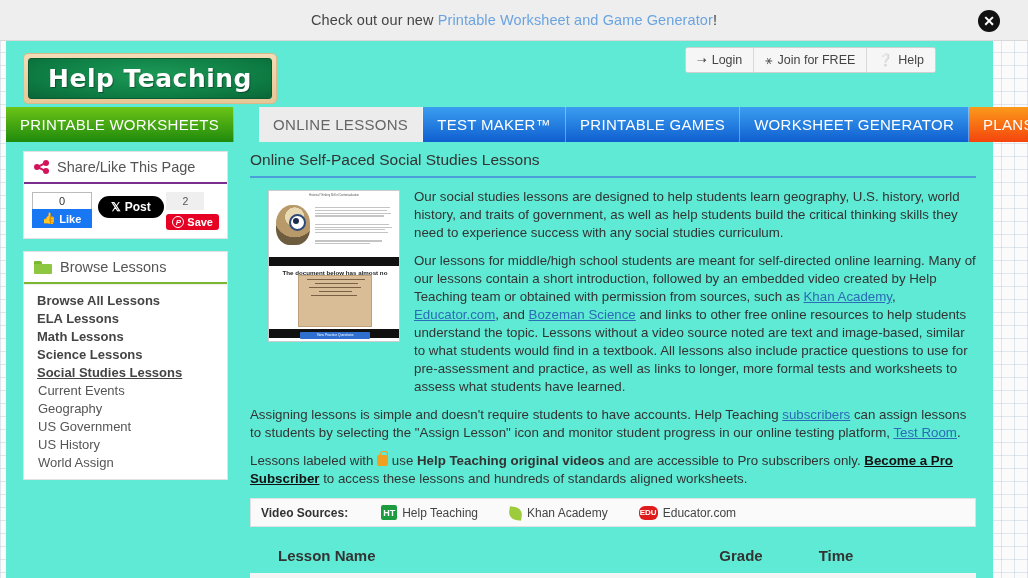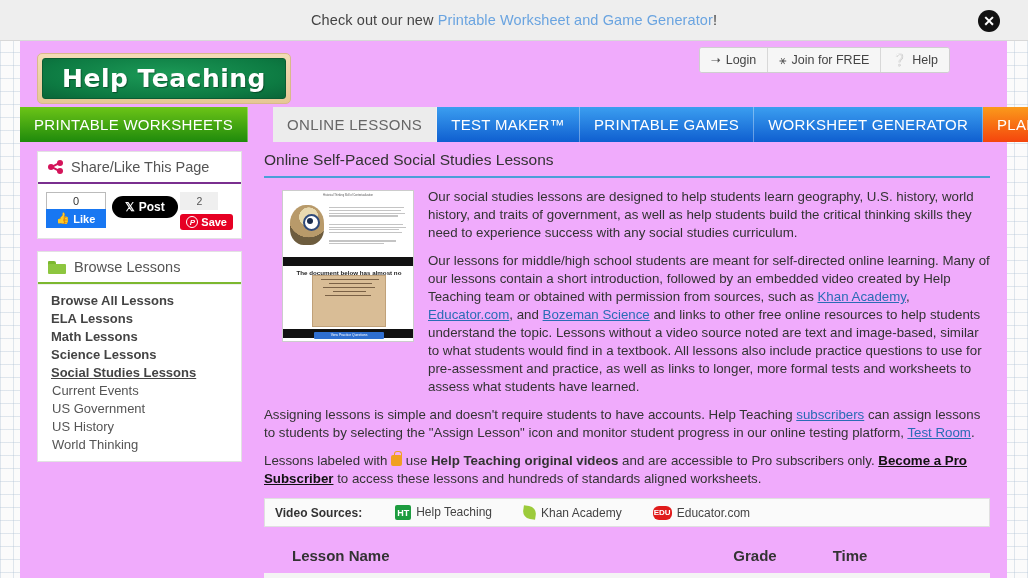--- a/index.html
+++ b/index.html
@@ -25,22 +25,22 @@
   #promo-text a{ color:#6aa4e0; text-decoration:none; }
   #promo-close{
     position:absolute; right:28px; top:10px; width:22px; height:22px;
     border-radius:50%; background:#111; color:#fff; cursor:pointer;
     display:flex; align-items:center; justify-content:center;
     font-size:14px; font-weight:bold; line-height:1;
   }
 
   
   #page{
-    position:absolute; left:20px; top:41px; width:987px; height:537px;
-    background:#f0abfc;
+    position:absolute; left:6px; top:41px; width:987px; height:537px;
+    background:#5eead4;
   }
 
   
   #logo{
     position:absolute; left:17px; top:12px; width:254px; height:51px;
     background:linear-gradient(#f3dcb6,#e6c795);
     border:1px solid #d9b98a; border-radius:5px; padding:4px;
   }
   #logo-inner{
     width:100%; height:100%; border-radius:3px;
@@ -202,21 +202,21 @@
     content:""; position:absolute; left:2.5px; top:-4px; width:6px; height:6px;
     border:1.6px solid #f0a020; border-bottom:none; border-radius:3px 3px 0 0;
   }
 
   
   #vsources{
     margin-top:6px; border:1px solid #e0e0e0; background:#fafafa;
     padding:6px 10px; display:flex; align-items:center; gap:10px; font-size:12px;
   }
   #vs-label{ font-weight:bold; color:#333; margin-right:2px; }
-  .vs-item{ display:flex; align-items:flex-start; gap:5px; color:#444;padding-left:21px; }
+  .vs-item{ display:flex; align-items:flex-end; gap:5px; color:#444;padding-left:21px; }
   .ico-ht{
     width:16px; height:15px; background:#1d9c3f; color:#fff; font-size:9px;
     font-weight:bold; display:flex; align-items:center; justify-content:center;
     border-radius:2px; font-family:"Liberation Sans", sans-serif;
   }
   .ico-leaf{
     width:13px; height:13px; background:#9ccb3b;
     border-radius:0 60% 0 60%; transform:rotate(8deg);
   }
   .ico-edu{
@@ -324,23 +324,24 @@
         </span>
         <span>Browse Lessons</span>
       </div>
       <div id="browse-list">
         <a class="blink bold">Browse All Lessons</a>
         <a class="blink bold">ELA Lessons</a>
         <a class="blink bold">Math Lessons</a>
         <a class="blink bold">Science Lessons</a>
         <a class="blink current">Social Studies Lessons</a>
         <a class="blink sub">Current Events</a>
+        <a class="blink sub">Geography</a>
         <a class="blink sub">US Government</a>
         <a class="blink sub">US History</a>
-        <a class="blink sub">World Thinking</a>
+        <a class="blink sub">World Assign</a>
       </div>
     </div>
   </div>
 
   <div id="content">
     <div id="page-title">Online Self-Paced Social Studies Lessons</div>
 
     <div id="intro">
       <div id="thumb">
         <div class="thumb-title">Historical Thinking Skill of Contextualization</div>

